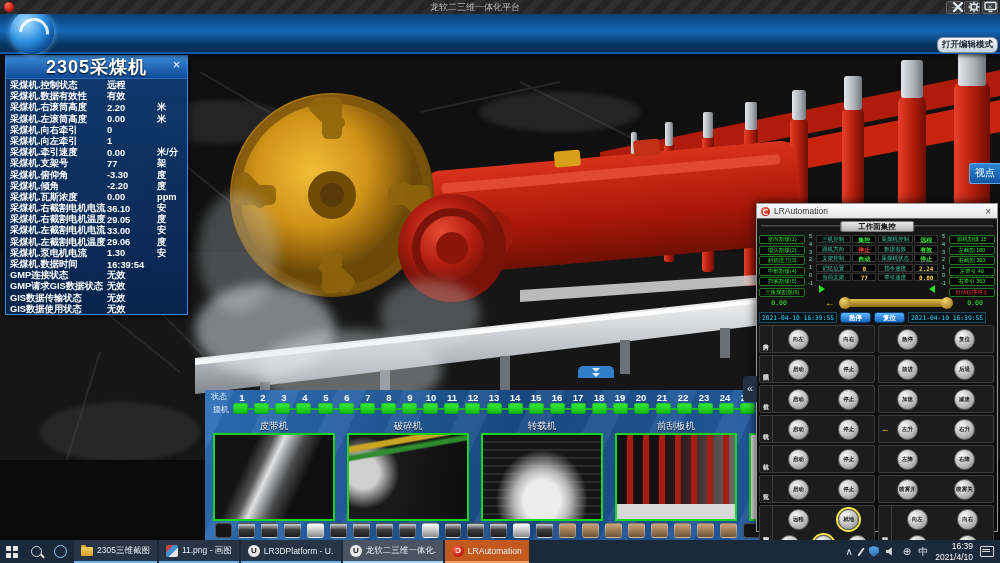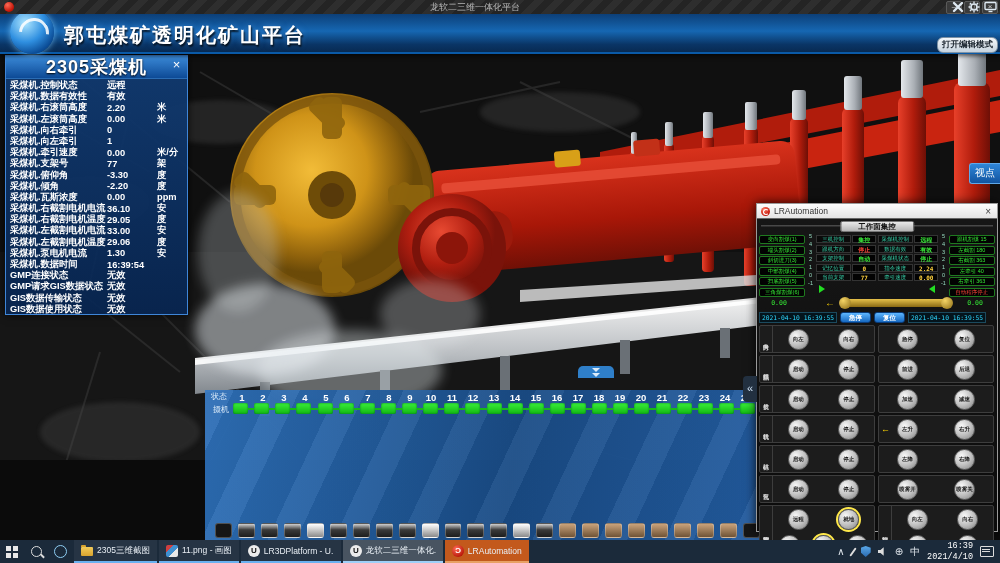--- a/index.html
+++ b/index.html
@@ -168,21 +168,21 @@
     font-size:8px;font-weight:bold;color:#111;line-height:12px;}
   .ticon[data-icon="lra"]{background:radial-gradient(circle at 35% 30%,#ff6a55,#b51205 80%);border-radius:50%;}
   .ticon[data-icon="lra"]::after{content:"C";position:absolute;left:0;top:0;width:12px;height:12px;text-align:center;
     font-size:8px;font-weight:bold;color:#fff;line-height:12px;transform:scaleX(-1);}
   .tray{margin-left:auto;display:flex;align-items:center;gap:7px;padding-right:6px;}
   .tray .ti{color:#e0e6ec;font-size:10px;line-height:23px;cursor:pointer;}
   .pen-ic{width:2px;height:10px;background:#ddd;transform:rotate(35deg);border-radius:1px;}
   .shield-ic{width:10px;height:11px;background:linear-gradient(#5aa8e8,#2a6ab0);
     clip-path:polygon(50% 0,100% 15%,100% 58%,50% 100%,0 58%,0 15%);}
   .spk-ic{width:10px;height:10px;background:#ddd;clip-path:polygon(0 35%,28% 35%,60% 8%,60% 92%,28% 65%,0 65%);}
-  .clock{text-align:right;color:#fff;font-size:8.5px;line-height:1.25;cursor:pointer;font-family:Liberation Mono, monospace;}
+  .clock{text-align:right;color:#fff;font-size:8.5px;line-height:1.25;cursor:pointer;}
   .notif-ic{width:12px;height:9px;border:1px solid #ddd;border-radius:1px;position:relative;}
   .notif-ic::after{content:"";position:absolute;left:1px;top:2px;width:8px;height:1px;background:#ddd;box-shadow:0 2px 0 #ddd;}
 </style>
 </head>
 <body>
 
 <div class="frame">
 
   <svg class="scene" viewBox="0 0 1000 488">
     <defs>
@@ -326,21 +326,20 @@
     <span class="tb-title">龙软二三维一体化平台</span>
     <span class="win-ctrls">
       <span>–</span>
       <span>□</span>
       <span>×</span>
     </span>
   </div>
 
   <div class="navbar">
     <div class="brand-logo"></div>
-    <div class="brand-text">郭屯煤矿透明化矿山平台</div>
   </div>
   <div class="nav-tools">
     <svg width="12" height="12" viewBox="0 0 12 12">
         <path d="M2 10 L10 2 M2 2 L10 10" stroke="#dfe9f2" stroke-width="2.4" stroke-linecap="round"></path>
       </svg>
     <svg width="12" height="12" viewBox="0 0 12 12">
         <circle cx="6" cy="6" r="3" fill="none" stroke="#dfe9f2" stroke-width="1.6"></circle>
         <path d="M6 0.5 V2.5 M6 9.5 V11.5 M0.5 6 H2.5 M9.5 6 H11.5 M2 2 L3.4 3.4 M8.6 8.6 L10 10 M10 2 L8.6 3.4 M3.4 8.6 L2 10" stroke="#dfe9f2" stroke-width="1.4"></path>
       </svg>
     <svg width="13" height="12" viewBox="0 0 13 12">
@@ -595,20 +594,48 @@
 
         <div class="chan-sq"></div>
 
         <div class="chan-sq"></div>
 
         <div class="chan-sq"></div>
 
         <div class="chan-sq"></div>
 
     </div>
+    <div class="cam-strip">
+
+        <div class="cam-cell">
+          <div class="cam-name">皮带机</div>
+          <div class="cam-thumb" data-cam="belt"></div>
+        </div>
+
+        <div class="cam-cell">
+          <div class="cam-name">破碎机</div>
+          <div class="cam-thumb" data-cam="crusher"></div>
+        </div>
+
+        <div class="cam-cell">
+          <div class="cam-name">转载机</div>
+          <div class="cam-thumb" data-cam="transfer"></div>
+        </div>
+
+        <div class="cam-cell">
+          <div class="cam-name">前刮板机</div>
+          <div class="cam-thumb" data-cam="front"></div>
+        </div>
+
+        <div class="cam-cell">
+          <div class="cam-name">后刮板机</div>
+          <div class="cam-thumb" data-cam="rear"></div>
+        </div>
+
+    </div>
     <div class="film-strip">
 
         <div class="film-cell" data-tone="k"></div>
 
         <div class="film-cell" data-tone="g"></div>
 
         <div class="film-cell" data-tone="g"></div>
 
         <div class="film-cell" data-tone="g"></div>
 

